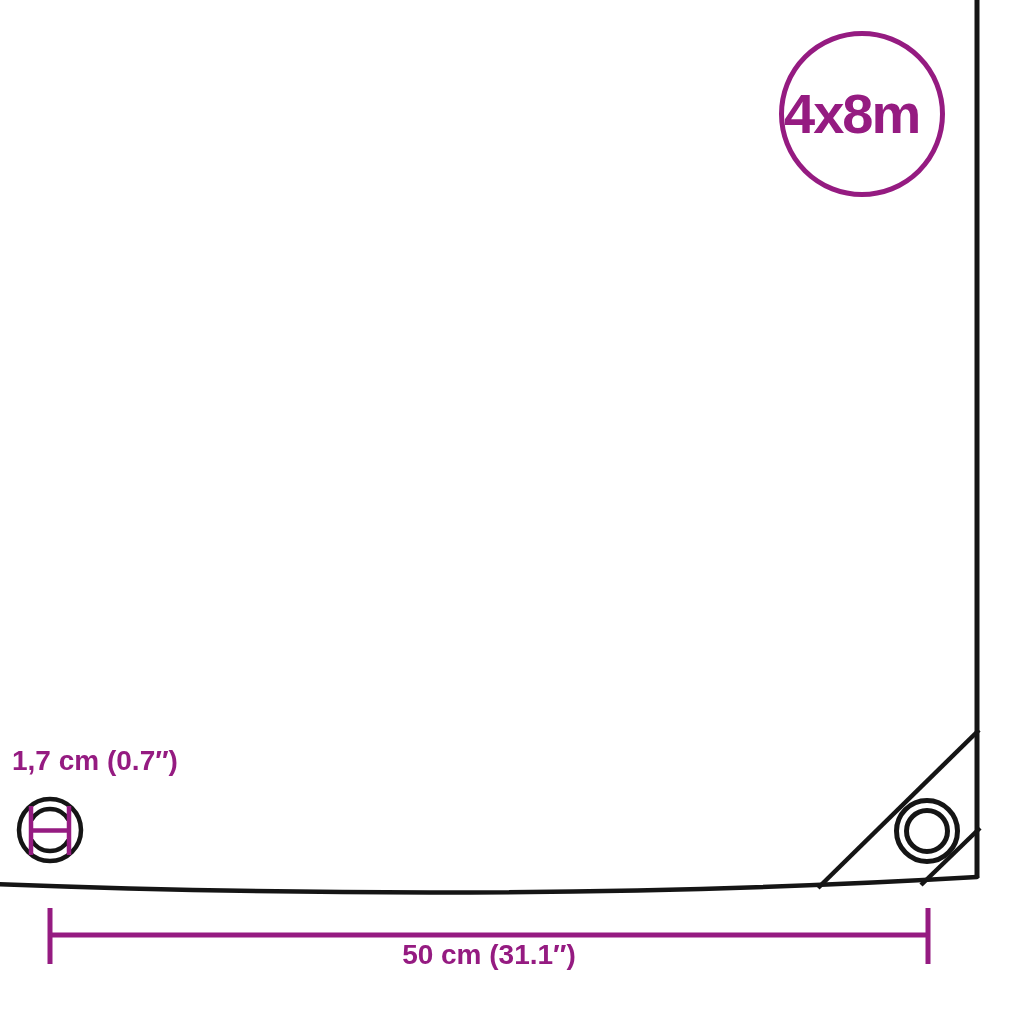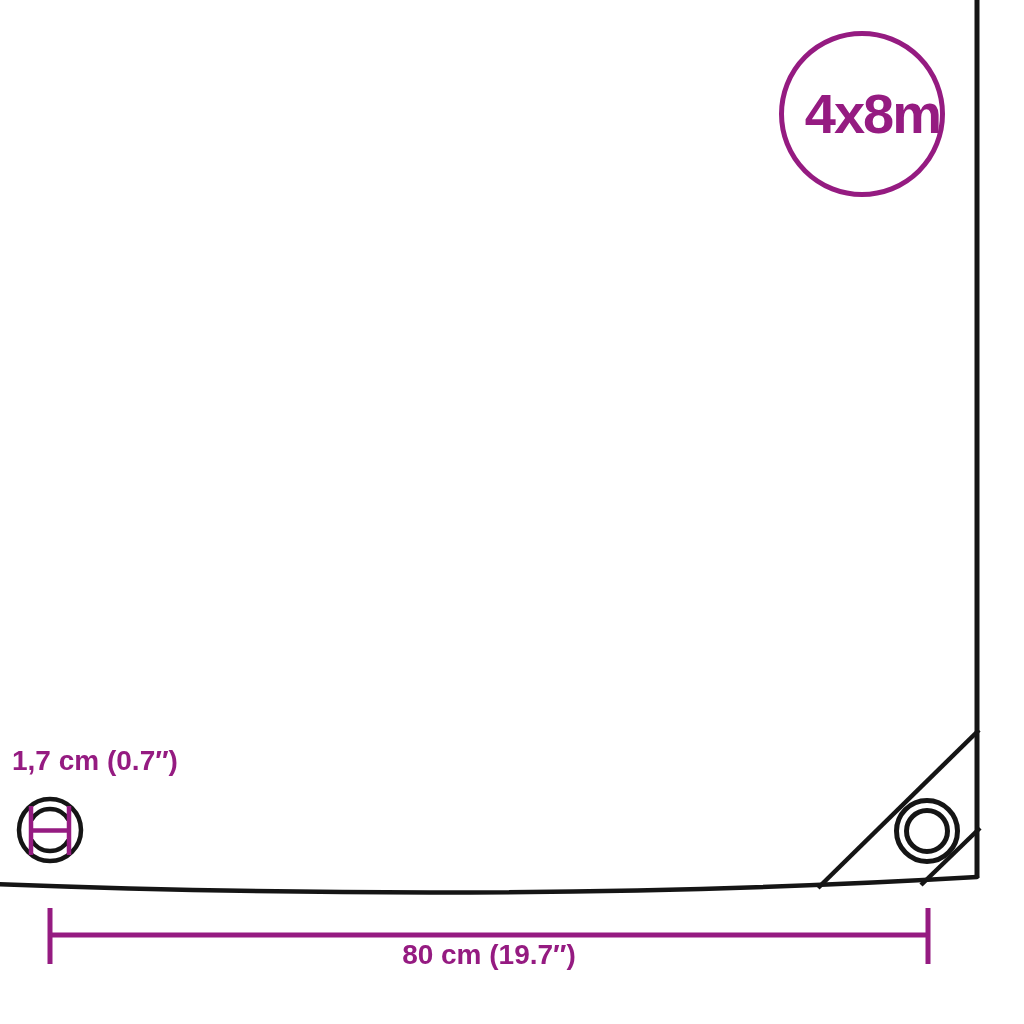--- a/index.html
+++ b/index.html
@@ -26,21 +26,21 @@
     position: absolute;
     left: 779px;
     top: 31px;
     width: 166px;
     height: 166px;
     border: 5px solid #951b81;
     border-radius: 50%;
     box-sizing: border-box;
     display: flex;
     align-items: center;
-    justify-content: flex-end;
+    justify-content: flex-start;
   }
   .badge-text {
     font-size: 56px;
     font-weight: bold;
     color: #951b81;
     letter-spacing: -2px;
     line-height: 1;
   }
   .dim-label {
     position: absolute;
@@ -97,15 +97,15 @@
       <line x1="928" y1="908" x2="928" y2="964" stroke-width="5" stroke="#951b81"></line>
     </g>
   </svg>
 
   <div class="badge">
     <span class="badge-text">4x8m</span>
   </div>
 
   <div class="dim-label eyelet">1,7 cm (0.7″)</div>
 
-  <div class="dim-label spacing">80 cm (19.7″)</div>
+  <div class="dim-label spacing">50 cm (31.1″)</div>
 
 </div>
 
 </body></html>

